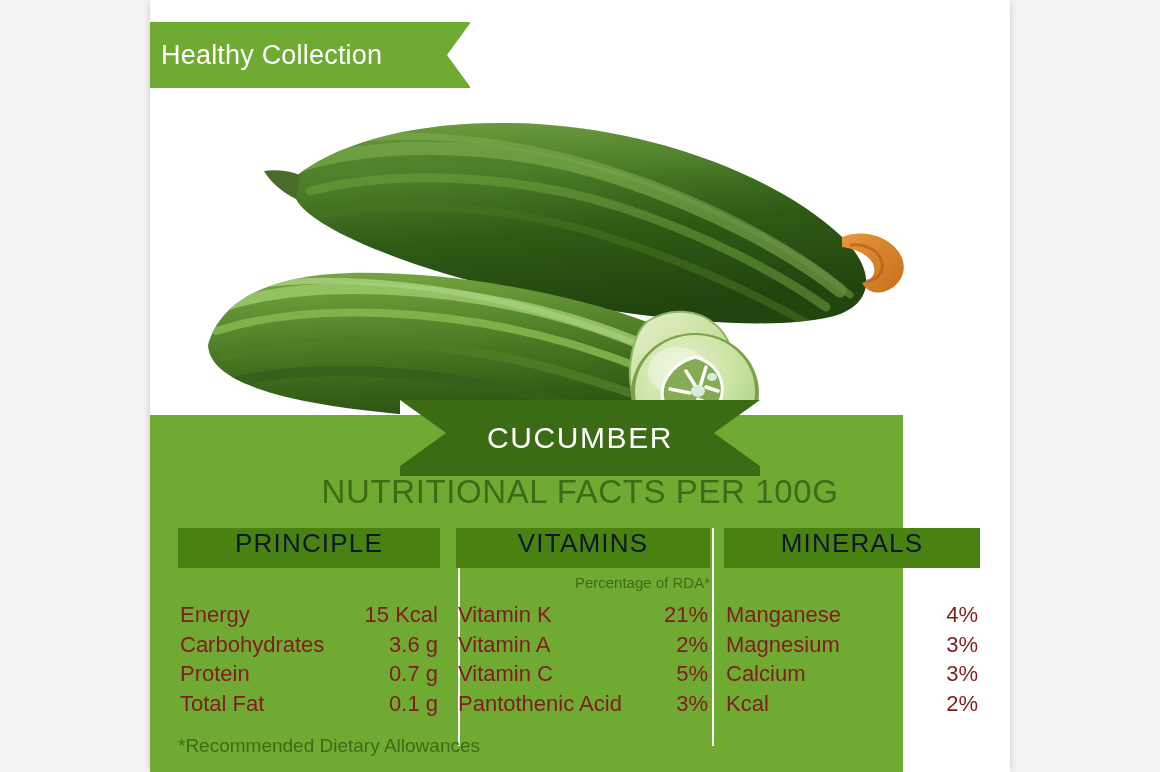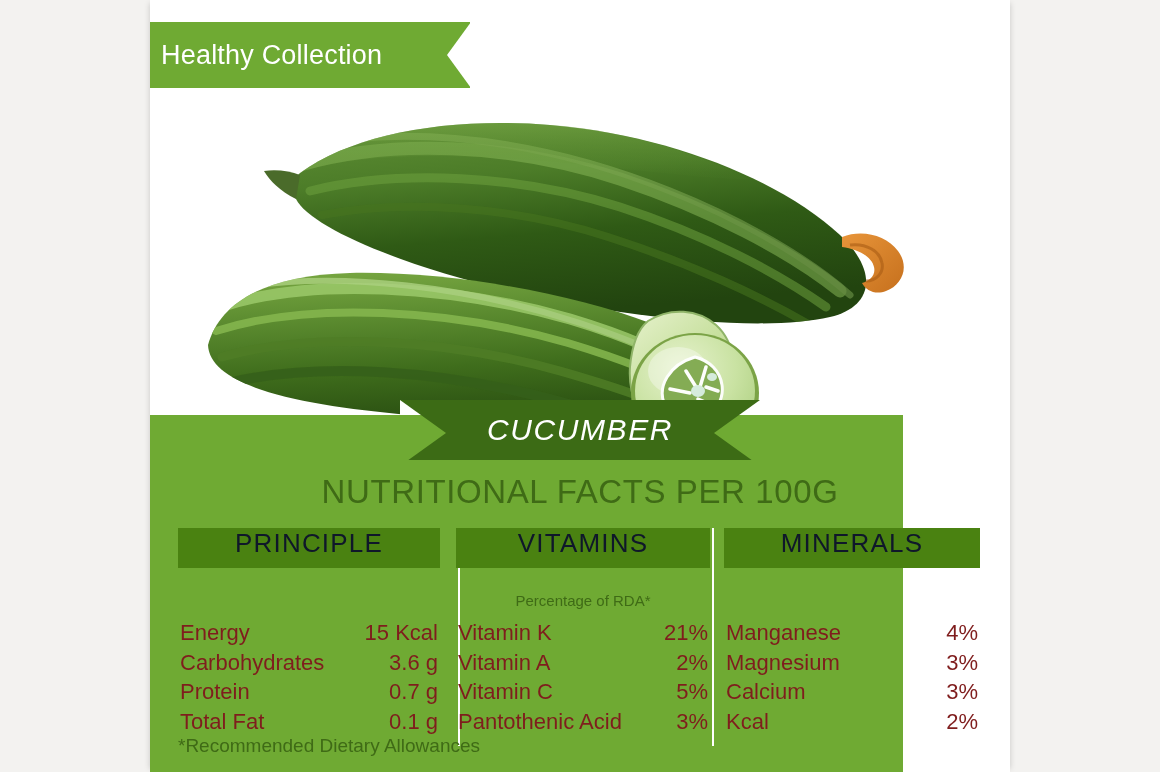--- a/index.html
+++ b/index.html
@@ -83,22 +83,21 @@
     height: 357px;
     background: #6faa33;
   }
 
   
   .ribbon-title-wrap {
     position: absolute;
     left: 250px;
     top: 400px;
     width: 360px;
-    height: 60px;
-    font-style: italic;
+    height: 76px;
   }
   .ribbon-title-body {
     position: absolute;
     left: 0; top: 0; right: 0; bottom: 0;
     background: #3c6b15;
     -webkit-clip-path: polygon(0 0, 100% 0, 100% 100%, 0 100%);
     clip-path: polygon(0 0, 100% 0, 100% 100%, 0 100%);
   }
   .ribbon-notch-left {
     position: absolute;
@@ -154,24 +153,24 @@
 
   .col-header {
     background: #4a8211;
     color: #0f172a;
     text-align: center;
     font-size: 26px;
     letter-spacing: 1.2px;
     padding: 0 0 9px;
   }
   .col-subtitle {
-    text-align: center;
+    text-align: right;
     color: #3f6b16;
     font-size: 15px;
-    padding-top: 24px;
+    padding-top: 6px;
     height: 19px;
   }
   .col-subtitle.blank { visibility: hidden; }
 
   .rows { margin-top: 7px; }
   .row {
     display: flex;
     justify-content: space-between;
     align-items: baseline;
     color: #7f1d1d;

